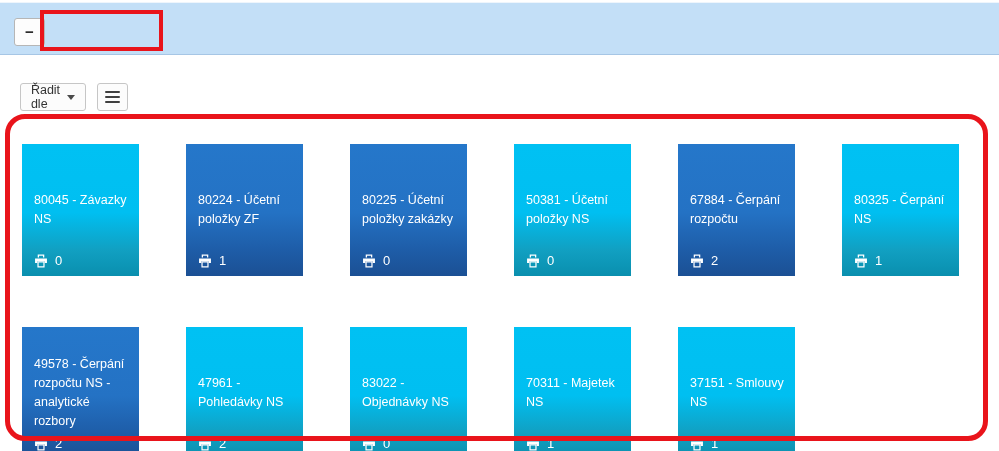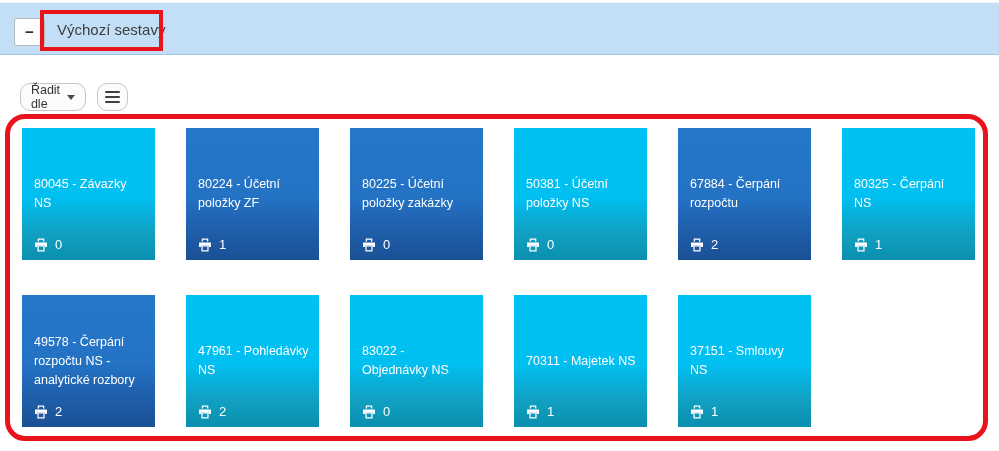--- a/index.html
+++ b/index.html
@@ -36,21 +36,21 @@
     display: flex; align-items: center;
     font-size: 15px; color: #3d3d3d;
     white-space: nowrap;
   }
 
   
   .btn {
     position: absolute; top: 83px; height: 28px;
     background: #fcfcfc;
     border: 1px solid #c6c6c6;
-    border-radius: 10px;
+    border-radius: 3px;
     box-sizing: border-box;
     display: flex; align-items: center; justify-content: center;
     color: #333; font-size: 12.5px;
     cursor: pointer;
   }
   .btn-sort { left: 20px; width: 66px; gap: 7px; padding: 0 10px; }
   .caret-down {
     width: 0; height: 0;
     border-left: 4px solid transparent;
     border-right: 4px solid transparent;
@@ -64,23 +64,24 @@
   
   .tile-grid {
     position: absolute; left: 22px; top: 128px;
     display: grid;
     grid-template-columns: repeat(6, 133px);
     column-gap: 31px;
     row-gap: 35px;
   }
   .tile {
     position: relative;
-    width: 133px; height: 132px;
+    width: 117px; height: 132px;
     color: #fff;
     cursor: pointer;
+    margin-top: 16px;
   }
   .tile--cyan { background: linear-gradient(180deg, #00c1f3 0%, #00bff1 52%, #11a0c2 80%, #0a8fae 100%); }
   .tile--blue { background: linear-gradient(180deg, #2577ca 0%, #2472c4 52%, #1e5da8 80%, #1b5094 100%); text-decoration: underline; }
   .tile-title {
     position: absolute; inset: 0;
     display: flex; align-items: center;
     padding: 0 10px 0 12px;
     font-size: 12.5px; line-height: 19px;
   }
   .tile-footer {
@@ -102,21 +103,20 @@
     border-radius: 20px;
   }
 </style>
 </head>
 <body>
 
 <div class="header">
   <div class="collapse-btn">
     <span>−</span>
   </div>
-  <div class="panel-title">Výchozí sestavy</div>
 </div>
 
 <div class="btn btn-sort">
   <span>Řadit dle</span>
   <span class="caret-down"></span>
 </div>
 <div class="btn btn-menu">
   <span class="hamburger">
       <i></i>
       <i></i>

